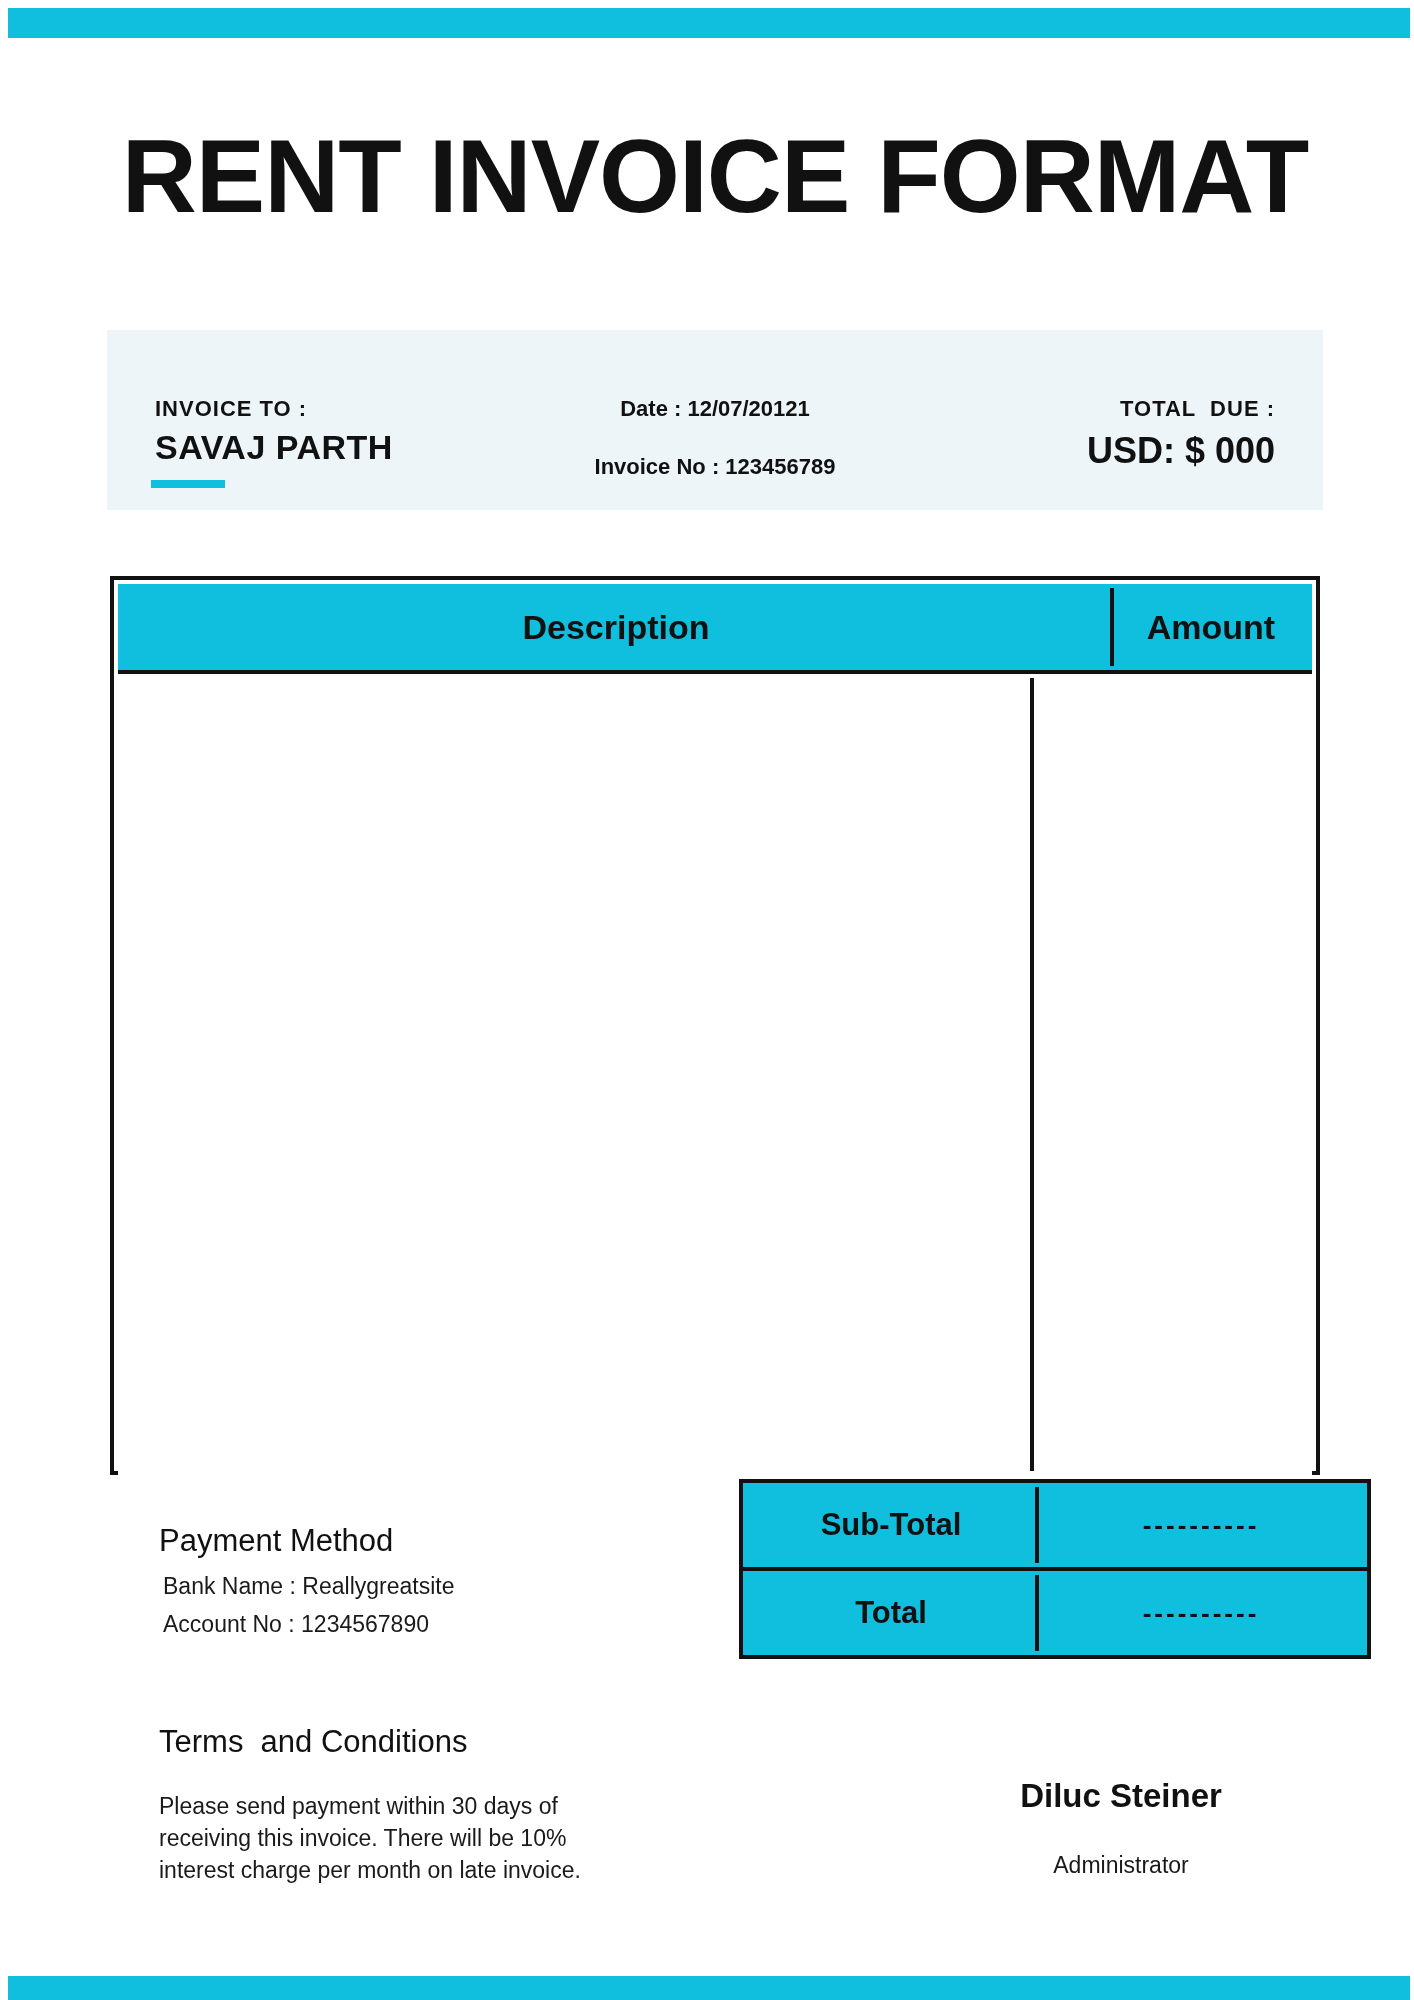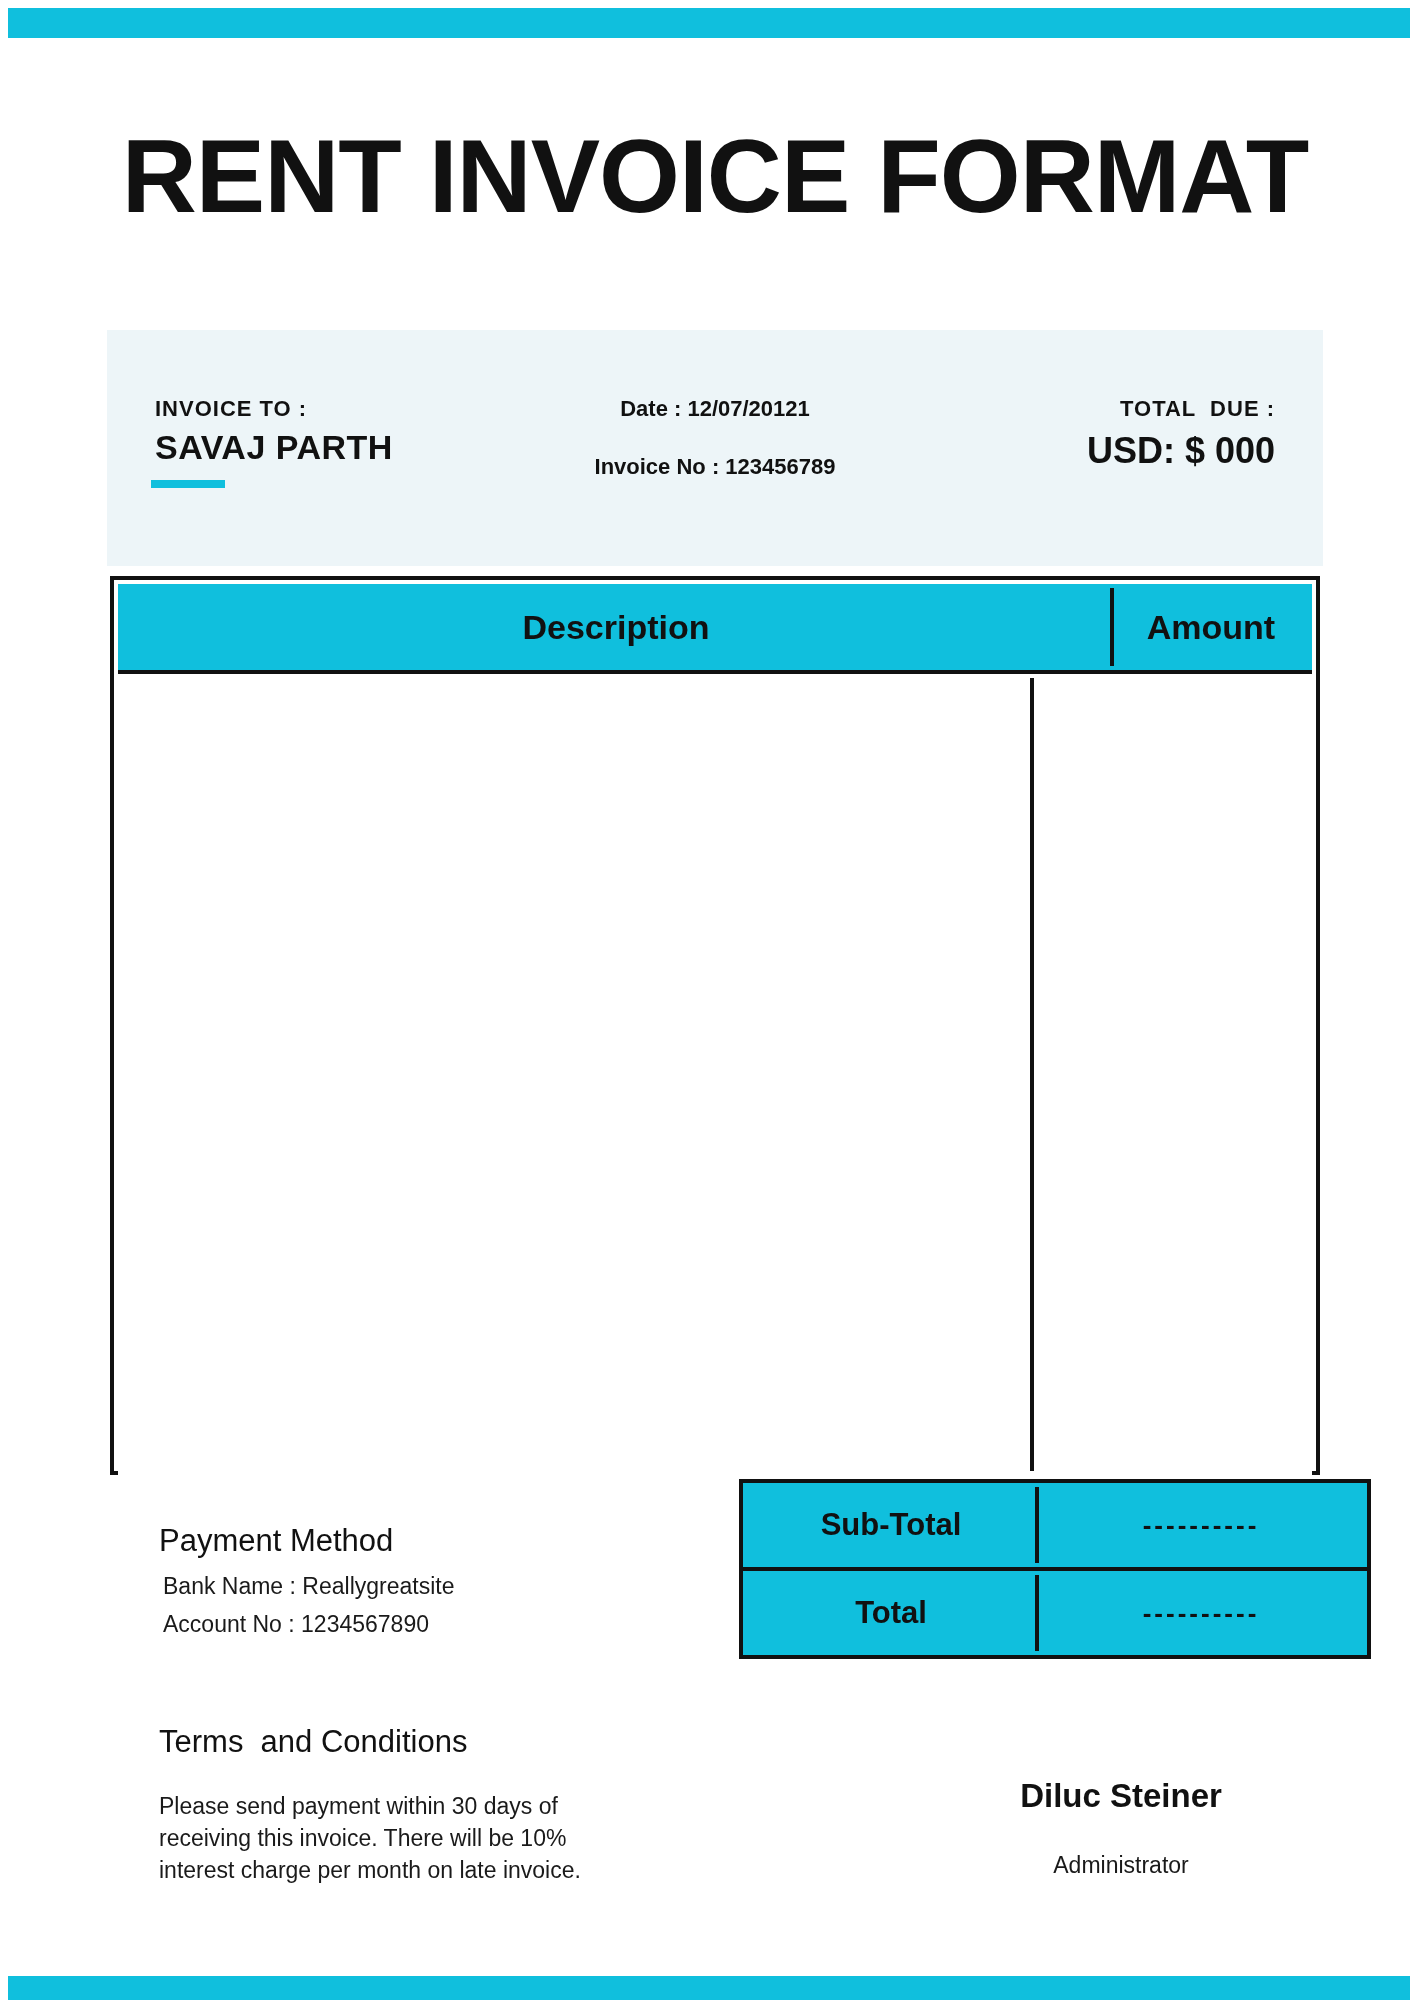--- a/index.html
+++ b/index.html
@@ -14,21 +14,21 @@
 
   .top-bar{position:absolute;left:0;top:0;width:100%;height:30px;background:var(--accent);}
   .bottom-bar{position:absolute;left:0;top:1968px;width:100%;height:32px;background:var(--accent);}
 
   .doc-title{
     position:absolute;left:0;top:112px;width:100%;
     text-align:center;font-size:104px;font-weight:800;letter-spacing:-1px;
     line-height:1;white-space:nowrap;color:var(--ink);
   }
 
-  .info-bar{position:absolute;left:99px;top:322px;width:1216px;height:236px;background:var(--panel);}
+  .info-bar{position:absolute;left:99px;top:322px;width:1216px;height:180px;background:var(--panel);}
   .info-label{font-size:22px;font-weight:700;letter-spacing:1px;white-space:pre;}
   .invoice-to-label{position:absolute;left:44px;top:62px;}
   .client-name{position:absolute;left:44px;top:94px;font-size:34px;font-weight:700;letter-spacing:.5px;}
   .client-underline{position:absolute;left:44px;top:150px;width:74px;height:8px;background:var(--accent);}
   .date-line{position:absolute;left:0;top:62px;width:100%;text-align:center;font-size:22px;font-weight:700;}
   .invoice-no-line{position:absolute;left:0;top:120px;width:100%;text-align:center;font-size:22px;font-weight:700;}
   .total-due-label{position:absolute;right:44px;top:62px;text-align:right;}
   .total-due-value{position:absolute;right:44px;top:96px;font-size:36px;font-weight:700;}
 
   .items-table{position:absolute;left:102px;top:568px;width:1210px;height:899px;border:4px solid var(--ink);}

